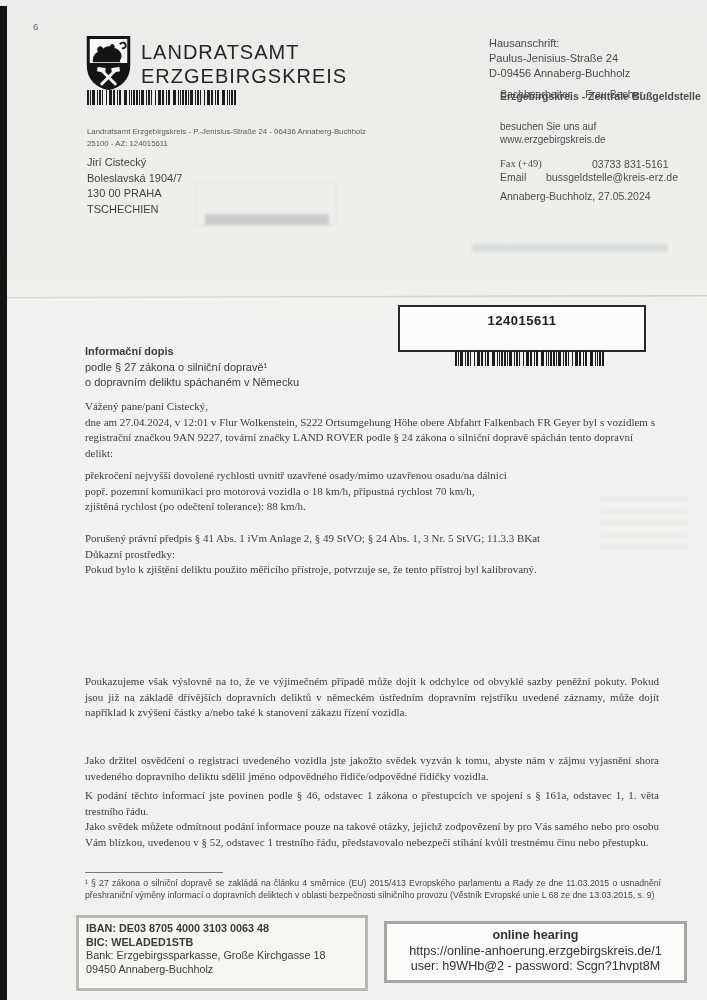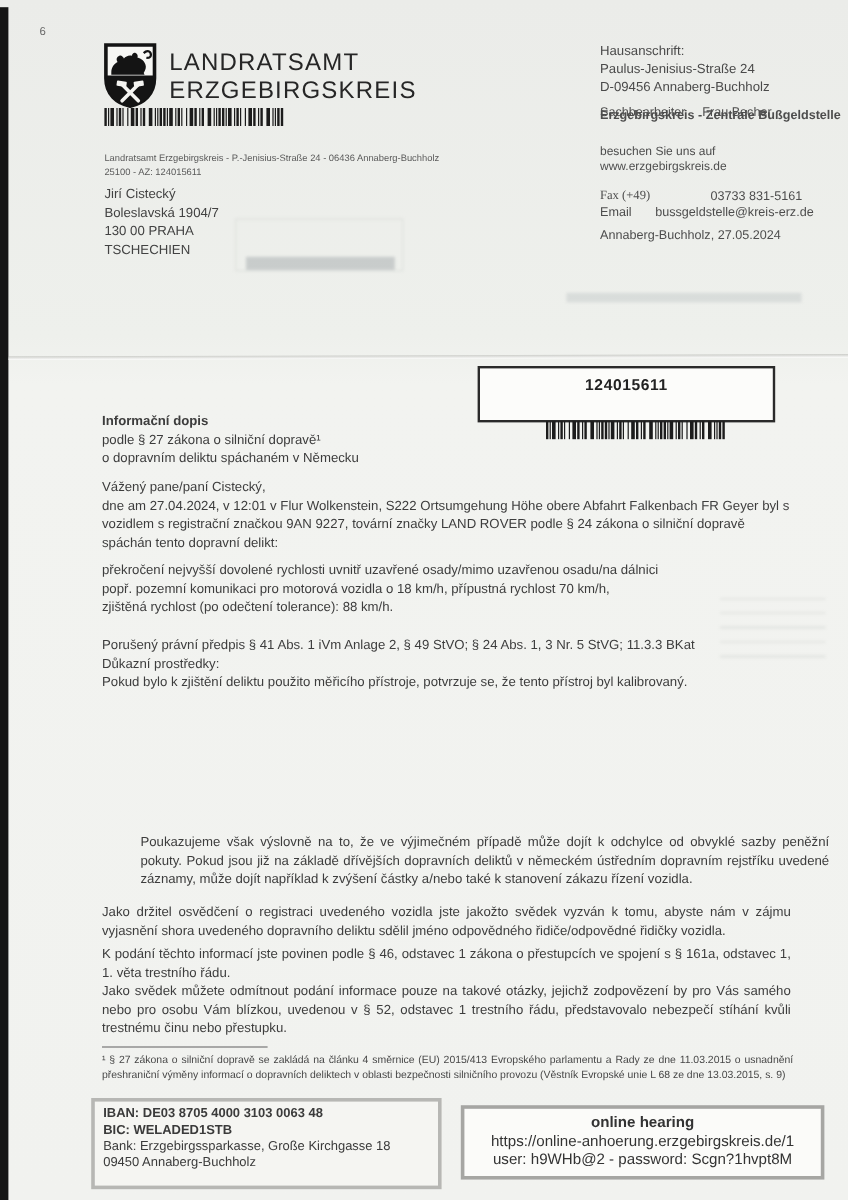--- a/index.html
+++ b/index.html
@@ -10,32 +10,32 @@
   .scan-edge{left:0;top:6px;width:7px;height:994px;background:#151515;}
   .crease{left:7px;top:296px;width:700px;height:3px;
           background:linear-gradient(180deg,rgba(140,140,135,.35),rgba(255,255,255,.8));
           transform:rotate(-.15deg);}
   .page-num{left:33px;top:21px;font-size:9.5px;color:#6a6a6a;}
   .org{left:141px;top:40px;font-size:20px;line-height:24px;letter-spacing:1px;color:#262626;}
   .barcode{height:15px;font-size:0;line-height:0;}
   .barcode i{display:inline-block;height:100%;background:#1c1c1c;}
   .sender{left:87px;top:126px;font-size:7.8px;line-height:12px;color:#5a5a5a;}
   .recipient{left:87px;top:155px;font-size:11px;line-height:15.5px;color:#424242;}
-  .rc{left:500px;font-size:11px;line-height:15px;color:#4a4a4a;}
+  .rc{left:489px;font-size:11px;line-height:15px;color:#4a4a4a;}
   .rc-sm{left:500px;font-size:10px;line-height:12.5px;color:#4d4d4d;}
   .bold{font-weight:bold;}
   .row{display:flex;}
   .lbl{width:46px;flex:none;}
   .fax-val{padding-left:32px;}
   .case-box{left:398px;top:305px;width:244px;height:38px;border:2px solid #2a2a2a;
             background:#fcfcfa;text-align:center;padding-top:5px;}
   .case-box .cl{font-size:10.5px;color:#444;}
   .case-box .cn{font-size:13px;font-weight:bold;letter-spacing:.5px;color:#222;margin-top:1px;}
   .title{left:85px;top:344px;font-size:11px;line-height:15.5px;}
-  .body-p{left:85px;width:574px;font-size:11px;line-height:15.6px;white-space:pre-line;color:#3d3d3d;}
+  .body-p{left:85px;width:574px;font-size:11px;line-height:15.6px;white-space:pre-line;color:#3d3d3d;font-family:Liberation Serif, serif;}
   .just{text-align:justify;}
   .fn-rule{left:85px;top:872px;width:138px;border-top:1px solid #777;}
   .footnote{left:85px;top:877px;width:576px;font-size:8.7px;line-height:12.4px;
             text-align:justify;color:#474747;}
   .pay-box{left:76px;top:915px;width:292px;height:76px;border:3px solid #b7b7b4;
            background:#f5f5f2;padding:4px 7px;box-sizing:border-box;
            font-size:10.8px;line-height:13.6px;color:#3b3b3b;}
   .hear-box{left:384px;top:921px;width:303px;height:62px;border:3px solid #a6a6a3;
             background:#fbfbf9;box-sizing:border-box;text-align:center;
             padding-top:4px;font-size:12.6px;line-height:15.6px;color:#333;}
@@ -130,21 +130,21 @@
   </div>
 
   <div class="abs body-p" style="top:399px;">Vážený pane/paní Cistecký,
 dne am 27.04.2024, v 12:01  v Flur Wolkenstein, S222 Ortsumgehung Höhe obere Abfahrt Falkenbach FR Geyer byl s vozidlem s registrační značkou 9AN 9227, tovární značky LAND ROVER podle § 24  zákona o silniční dopravě spáchán tento dopravní delikt:</div>
   <div class="abs body-p" style="top:468px;">překročení nejvyšší dovolené rychlosti uvnitř uzavřené osady/mimo uzavřenou osadu/na dálnici
 popř. pozemní komunikaci pro motorová vozidla o 18 km/h, přípustná rychlost 70 km/h,
 zjištěná rychlost (po odečtení tolerance): 88 km/h.</div>
   <div class="abs body-p" style="top:531px;">Porušený právní předpis § 41 Abs. 1 iVm Anlage 2, § 49 StVO; § 24 Abs. 1, 3 Nr. 5 StVG; 11.3.3 BKat
 Důkazní prostředky:
 Pokud bylo k zjištění deliktu použito měřicího přístroje, potvrzuje se, že tento přístroj byl kalibrovaný.</div>
-  <div class="abs body-p just" style="top:695px;margin-left:32px;">Poukazujeme však výslovně na to, že ve výjimečném případě může dojít k odchylce od obvyklé sazby peněžní pokuty. Pokud jsou již na základě dřívějších dopravních deliktů v německém ústředním dopravním rejstříku uvedené záznamy, může dojít například k zvýšení částky a/nebo také k stanovení zákazu řízení vozidla.</div>
+  <div class="abs body-p just" style="top:674px;">Poukazujeme však výslovně na to, že ve výjimečném případě může dojít k odchylce od obvyklé sazby peněžní pokuty. Pokud jsou již na základě dřívějších dopravních deliktů v německém ústředním dopravním rejstříku uvedené záznamy, může dojít například k zvýšení částky a/nebo také k stanovení zákazu řízení vozidla.</div>
   <div class="abs body-p just" style="top:753px;">Jako držitel osvědčení o registraci uvedeného vozidla jste jakožto svědek vyzván k tomu, abyste nám v zájmu vyjasnění shora uvedeného dopravního deliktu sdělil jméno odpovědného řidiče/odpovědné řidičky vozidla.</div>
   <div class="abs body-p just" style="top:788px;">K podání těchto informací jste povinen podle § 46, odstavec 1 zákona o přestupcích ve spojení s § 161a, odstavec 1, 1. věta trestního řádu.</div>
   <div class="abs body-p just" style="top:819px;">Jako svědek můžete odmítnout podání informace pouze na takové otázky, jejichž zodpovězení by pro Vás samého nebo pro osobu Vám blízkou, uvedenou v § 52, odstavec 1 trestního řádu, představovalo nebezpečí stíhání kvůli trestnému činu nebo přestupku.</div>
 
   <div class="abs fn-rule"></div>
   <div class="abs footnote">¹ § 27 zákona o silniční dopravě se zakládá na článku 4 směrnice (EU) 2015/413 Evropského parlamentu a Rady ze dne 11.03.2015 o usnadnění přeshraniční výměny informací o dopravních deliktech v oblasti bezpečnosti silničního provozu (Věstník Evropské unie L 68 ze dne 13.03.2015, s. 9)</div>
 
   <div class="abs pay-box">
     <div class="bold">IBAN: DE03 8705 4000 3103 0063 48</div>
     <div class="bold">BIC: WELADED1STB</div>

